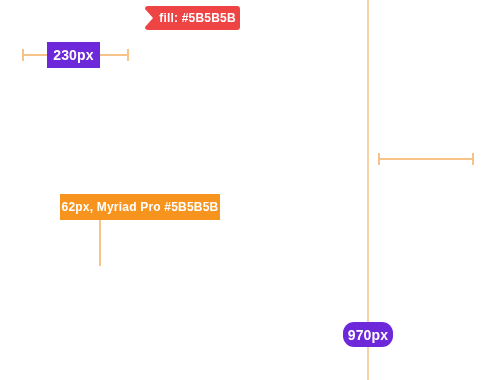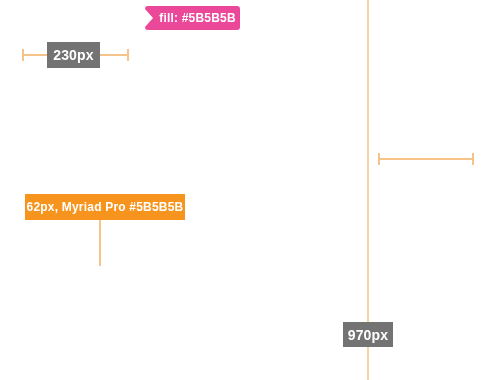--- a/index.html
+++ b/index.html
@@ -49,29 +49,30 @@
     display: flex;
     align-items: center;
     justify-content: center;
     color: #ffffff;
     font-weight: bold;
     letter-spacing: 0.2px;
     white-space: nowrap;
     box-sizing: border-box;
   }
   .tag-red {
-    background: #737373;
+    background: #6d28d9;
     font-size: 14px;
   }
   .tag-orange {
     background: #F7941E;
     font-size: 12px;
+    margin-left: 35px;
   }
   .tag-blue {
-    background: #ec4899;
+    background: #ef4444;
     font-size: 12px;
     border-radius: 3px;
     padding-left: 10px;
   }
   
   .tag-blue::before {
     content: "";
     position: absolute;
     left: 0;
     top: 50%;
@@ -79,21 +80,21 @@
     width: 0;
     height: 0;
     border-top: 9px solid transparent;
     border-bottom: 9px solid transparent;
     border-left: 8px solid #ffffff;
   }
 
   
   #tag-230      { left: 47px;  top: 42px;  width: 53px; height: 26px; }
   #tag-170      { left: 401px; top: 146px; width: 50px; height: 26px; }
-  #tag-970      { left: 343px; top: 322px; width: 50px; height: 25px; }
+  #tag-970      { left: 343px; top: 322px; width: 50px; height: 25px; border-radius: 11px; }
   #tag-font     { left: 25px;  top: 194px; width: 160px; height: 26px; }
   #tag-fill     { left: 145px; top: 6px;   width: 95px;  height: 24px; }
 
   #rule-230     { left: 23px;  top: 54px;  width: 106px; }
   #cap-230-l    { left: 22px;  top: 49px; }
   #cap-230-r    { left: 127px; top: 49px; }
 
   #rule-170     { left: 378px; top: 158px; width: 96px; }
   #cap-170-l    { left: 378px; top: 153px; }
   #cap-170-r    { left: 472px; top: 153px; }

